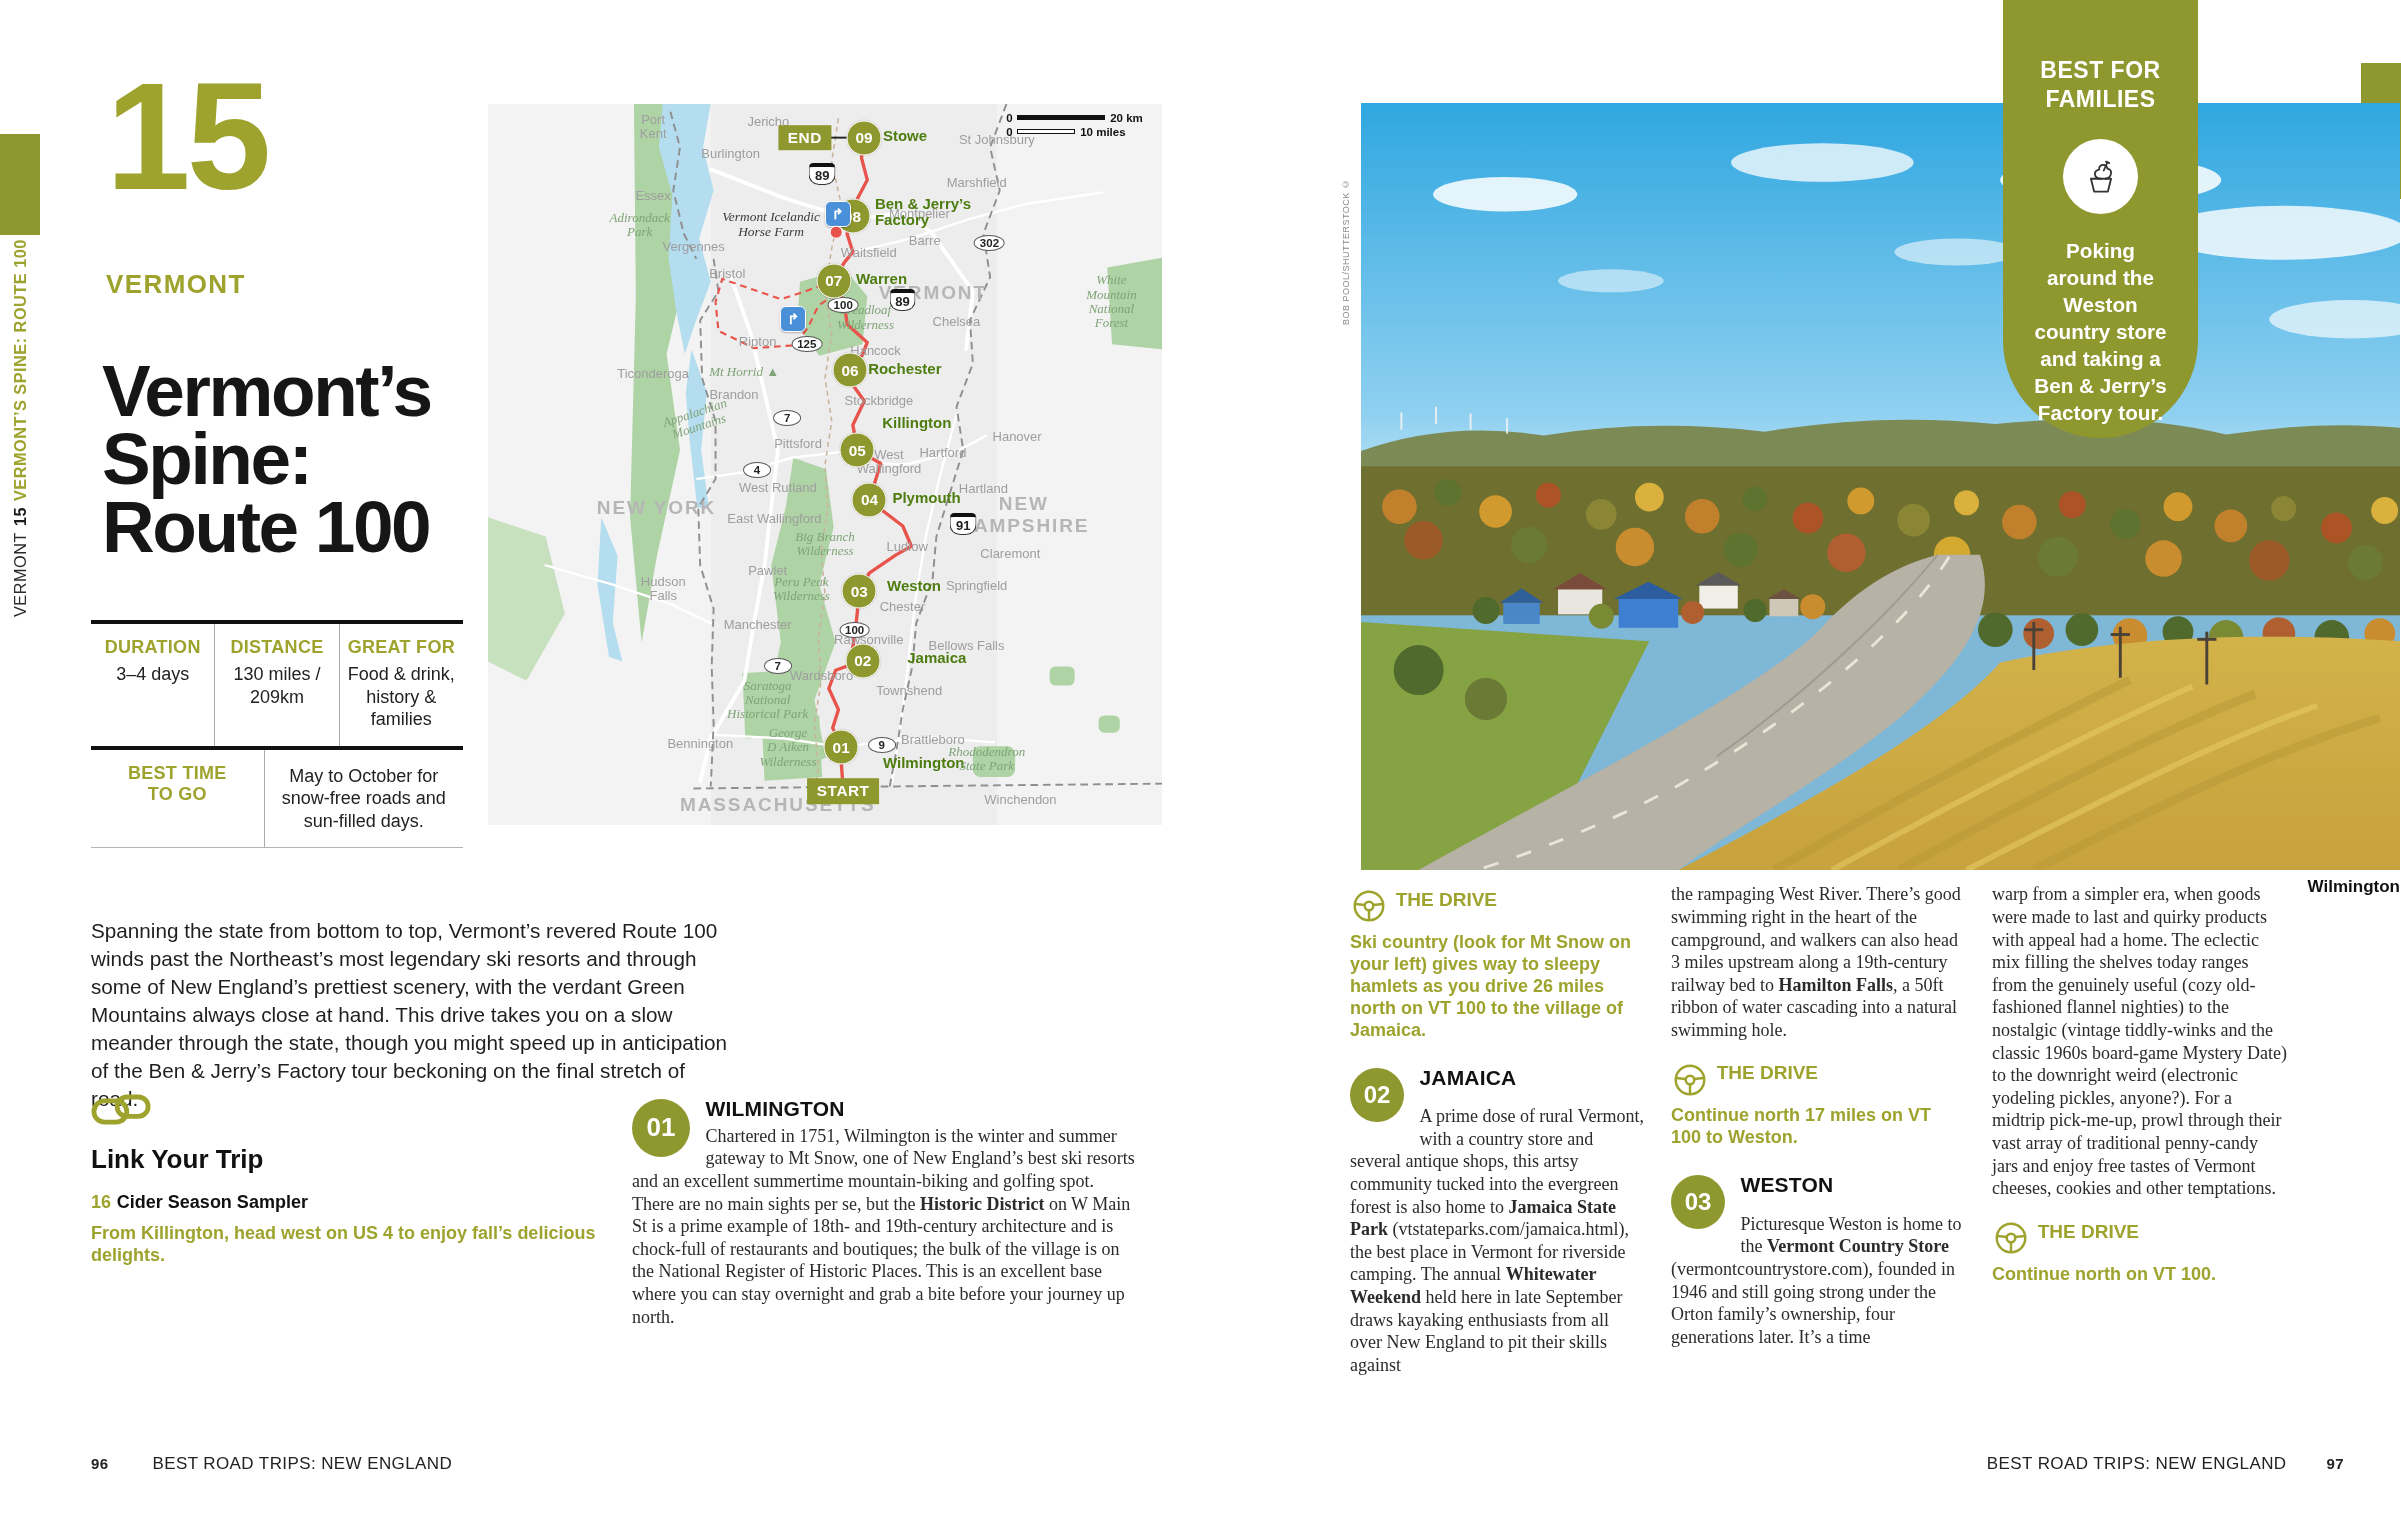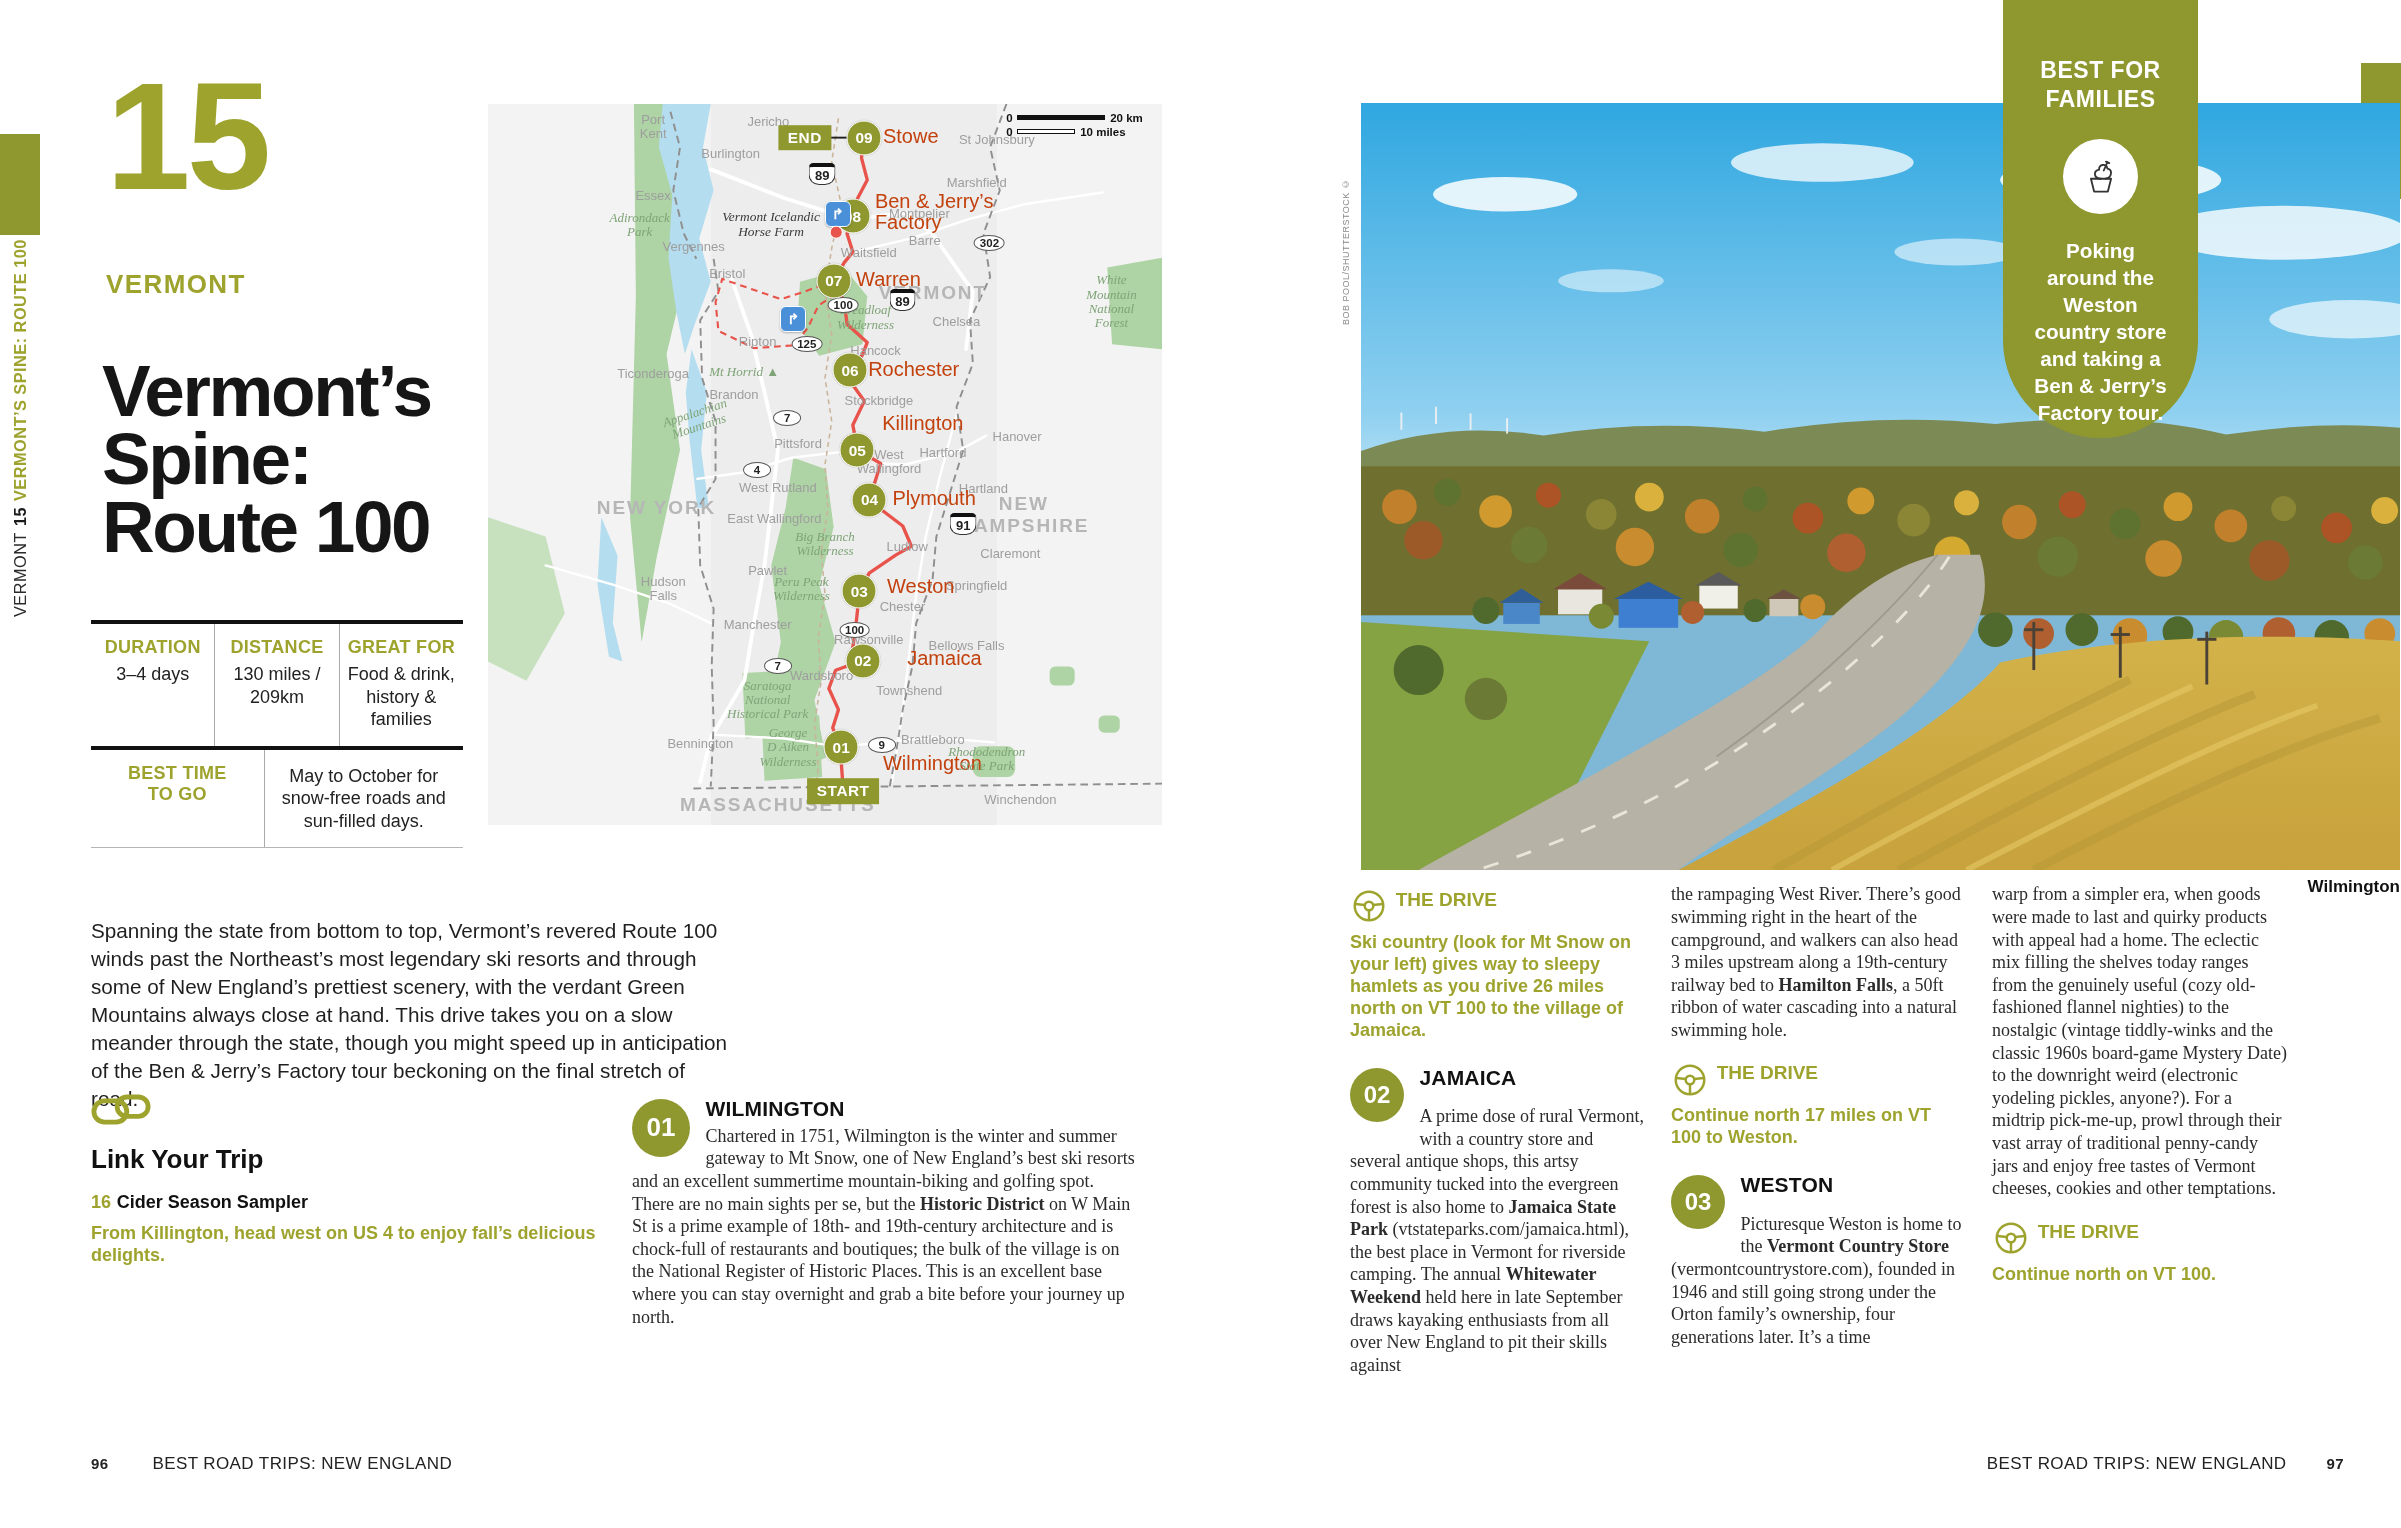--- a/index.html
+++ b/index.html
@@ -33,21 +33,21 @@
   .stats-value{font-size:18px;line-height:1.25;color:#222;}
   #best-row{border-bottom:1.9px solid #b5b5b5;}
   #best-row .stats-cell:first-child{flex:0 0 161px;}
   #best-row .stats-value{padding-top:1.9px;}
   
   #map{position:absolute;left:488px;top:104px;width:674px;height:721px;background:#ededed;overflow:hidden;}
   #map svg{position:absolute;left:0;top:0;width:100%;height:100%;}
   #map-labels{position:absolute;left:0;top:0;width:100%;height:100%;}
   #map-labels > div{position:absolute;}
   .m-town{transform:translate(-50%,-50%);font-size:13px;color:var(--map-gray);white-space:pre-line;text-align:center;line-height:1.1;}
-  .m-stoplabel{transform:translate(0,-50%);font-size:20px;font-weight:400;color:#c2410c;white-space:pre-line;line-height:1.05;}
+  .m-stoplabel{transform:translate(0,-50%);font-size:15px;font-weight:700;color:#4d7c0f;white-space:pre-line;line-height:1.05;}
   .m-state{transform:translate(-50%,-50%);font-size:19px;font-weight:bold;color:#b6b6b6;letter-spacing:1.9px;white-space:pre-line;text-align:center;line-height:1.15;}
   .m-park{transform:translate(-50%,-50%);font-family:"Liberation Serif",serif;font-style:italic;font-size:13px;color:#7fa477;white-space:pre-line;text-align:center;line-height:1.1;}
   .m-poi{transform:translate(-50%,-50%);font-family:"Liberation Serif",serif;font-style:italic;font-size:13.4px;color:#3a3a3a;white-space:pre-line;text-align:center;line-height:1.1;}
   .m-shield{transform:translate(-50%,-50%);background:#fff;border:1.4px solid #555;border-radius:50%;min-width:16.3px;padding:1px 4.8px;font-size:11.5px;font-weight:bold;color:#222;text-align:center;}
   .m-ishield{transform:translate(-50%,-50%);background:#fff;border:1.4px solid #333;border-top:4.8px solid #111;border-radius:4.8px 4.8px 10.6px 10.6px;min-width:17.3px;padding:1px 3.8px;font-size:13px;font-weight:bold;color:#222;text-align:center;}
   .m-stop{transform:translate(-50%,-50%);width:33px;height:33px;border-radius:50%;background:var(--olive-deep);border:1.9px solid #fff;
     color:#fff;font-size:15.4px;font-weight:bold;display:flex;align-items:center;justify-content:center;box-shadow:0 0 0 1px rgba(0,0,0,.08);}
   .m-flag{transform:translate(-50%,-50%);background:var(--olive-deep);color:#fff;font-size:15.4px;font-weight:bold;padding:3.8px 9.6px;letter-spacing:0.5px;}
   .m-turn{transform:translate(-50%,-50%);width:24px;height:24px;background:#4a90d9;border:1.9px solid #fff;border-radius:5.8px;color:#fff;
     font-size:14.4px;font-weight:bold;display:flex;align-items:center;justify-content:center;box-shadow:0 1px 1.9px rgba(0,0,0,.25);}

